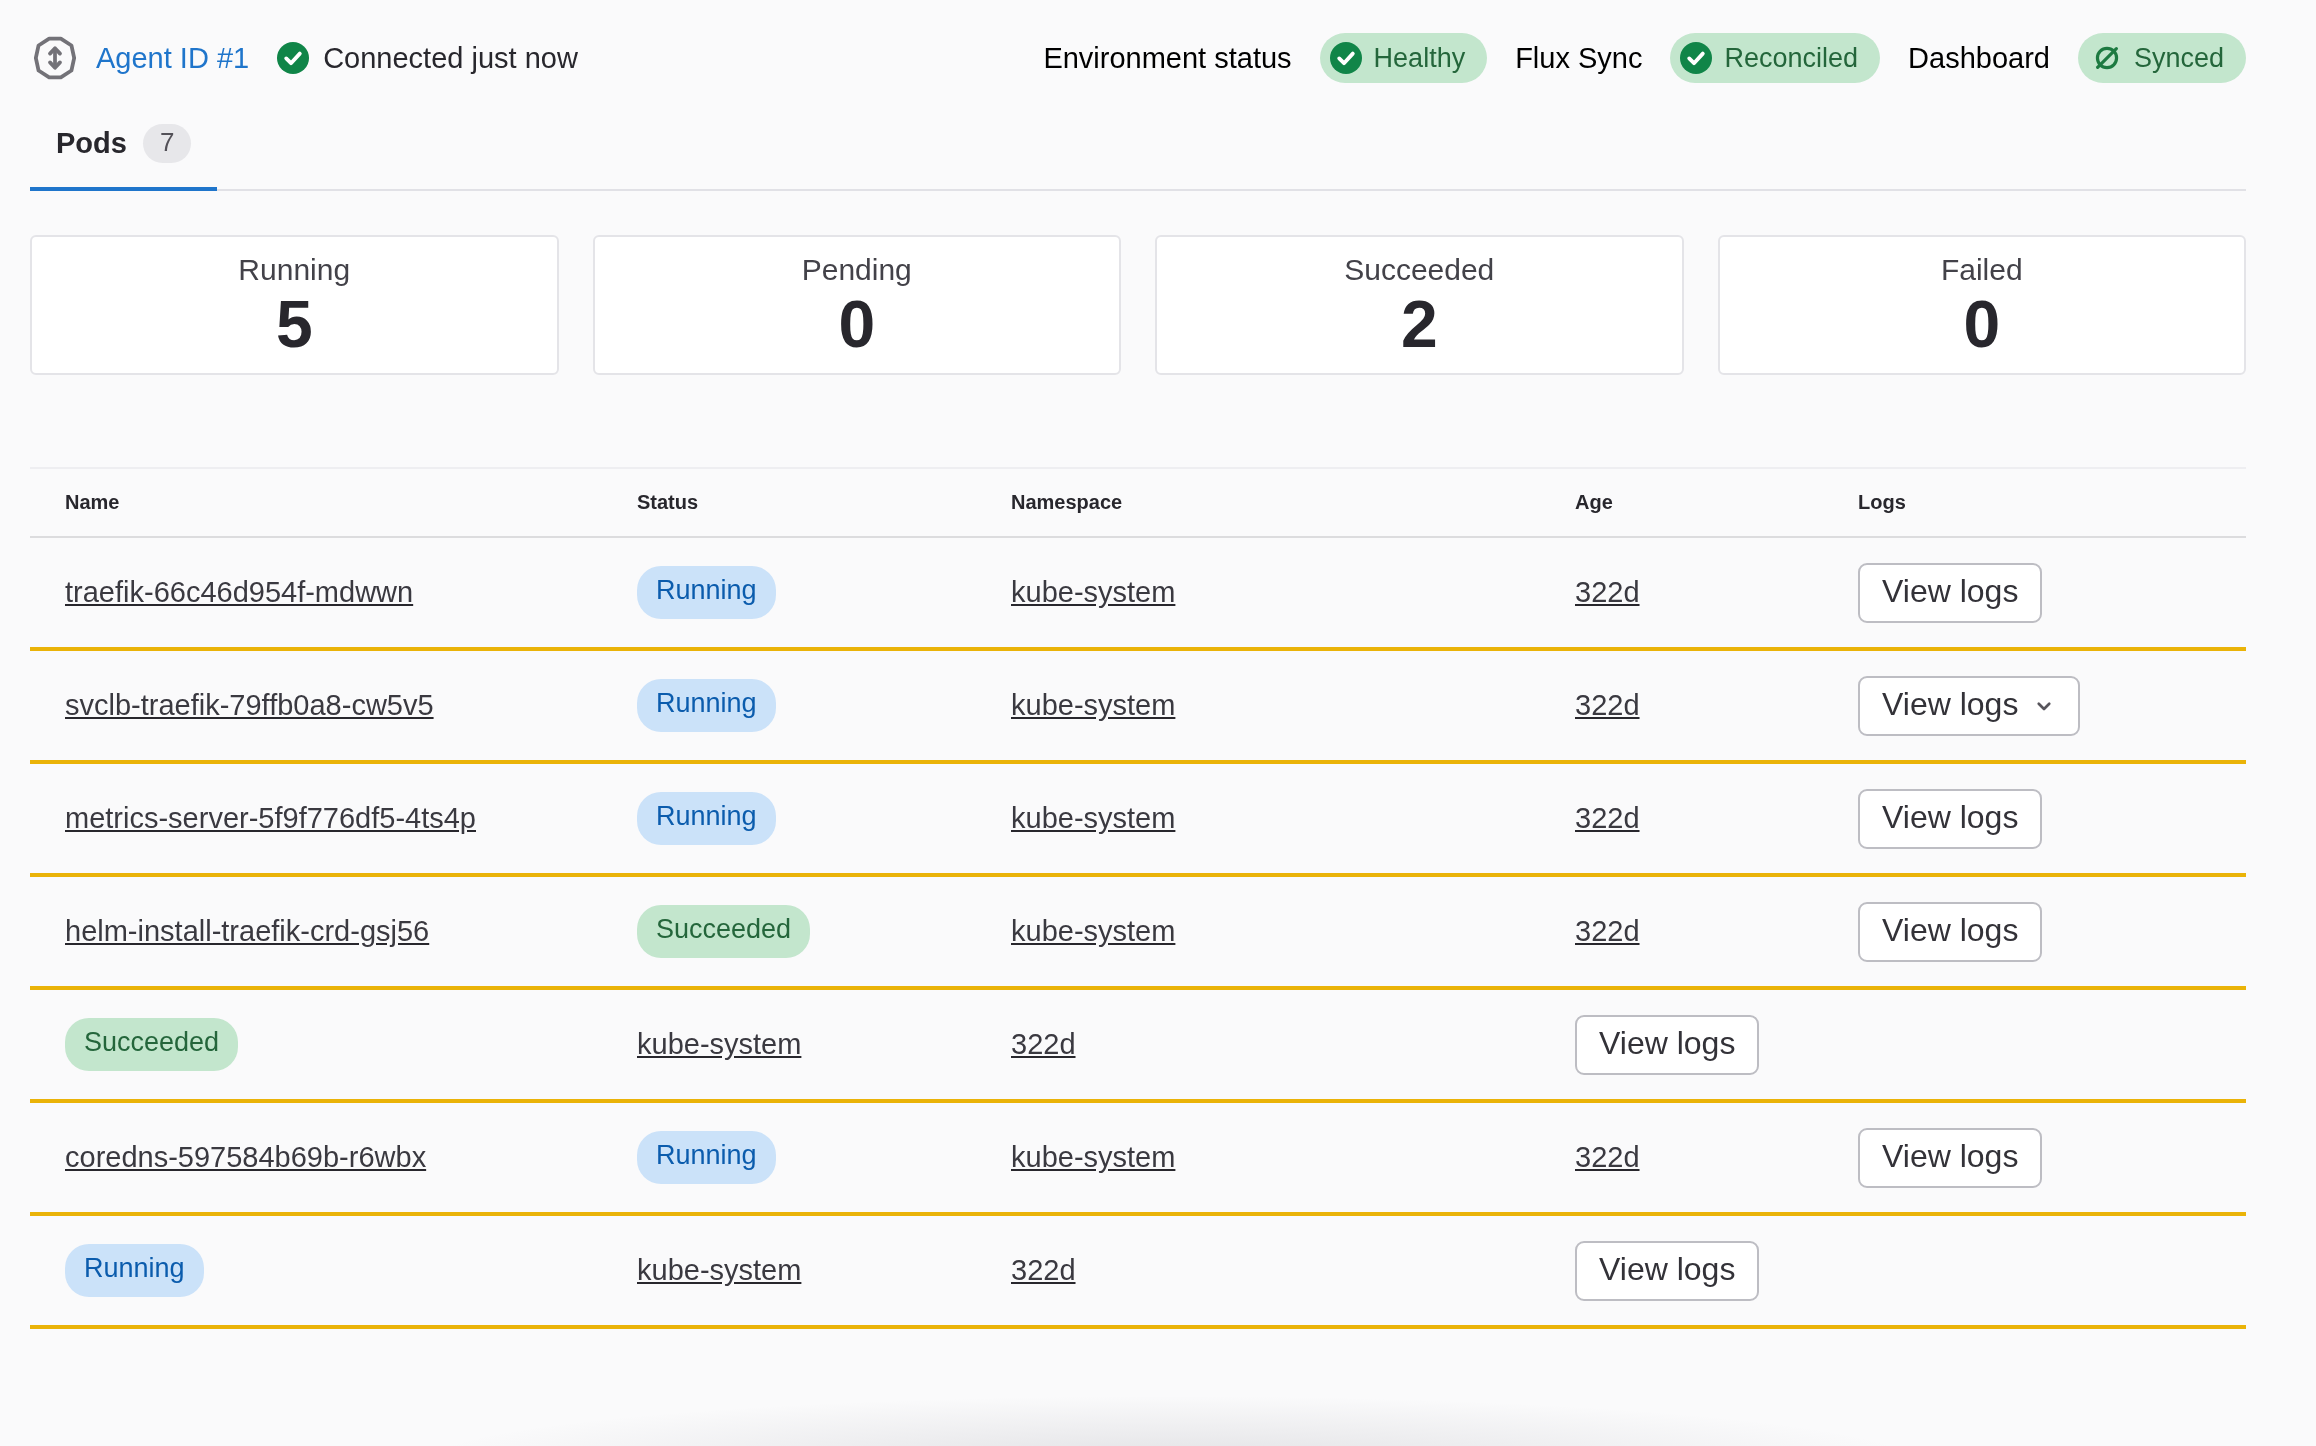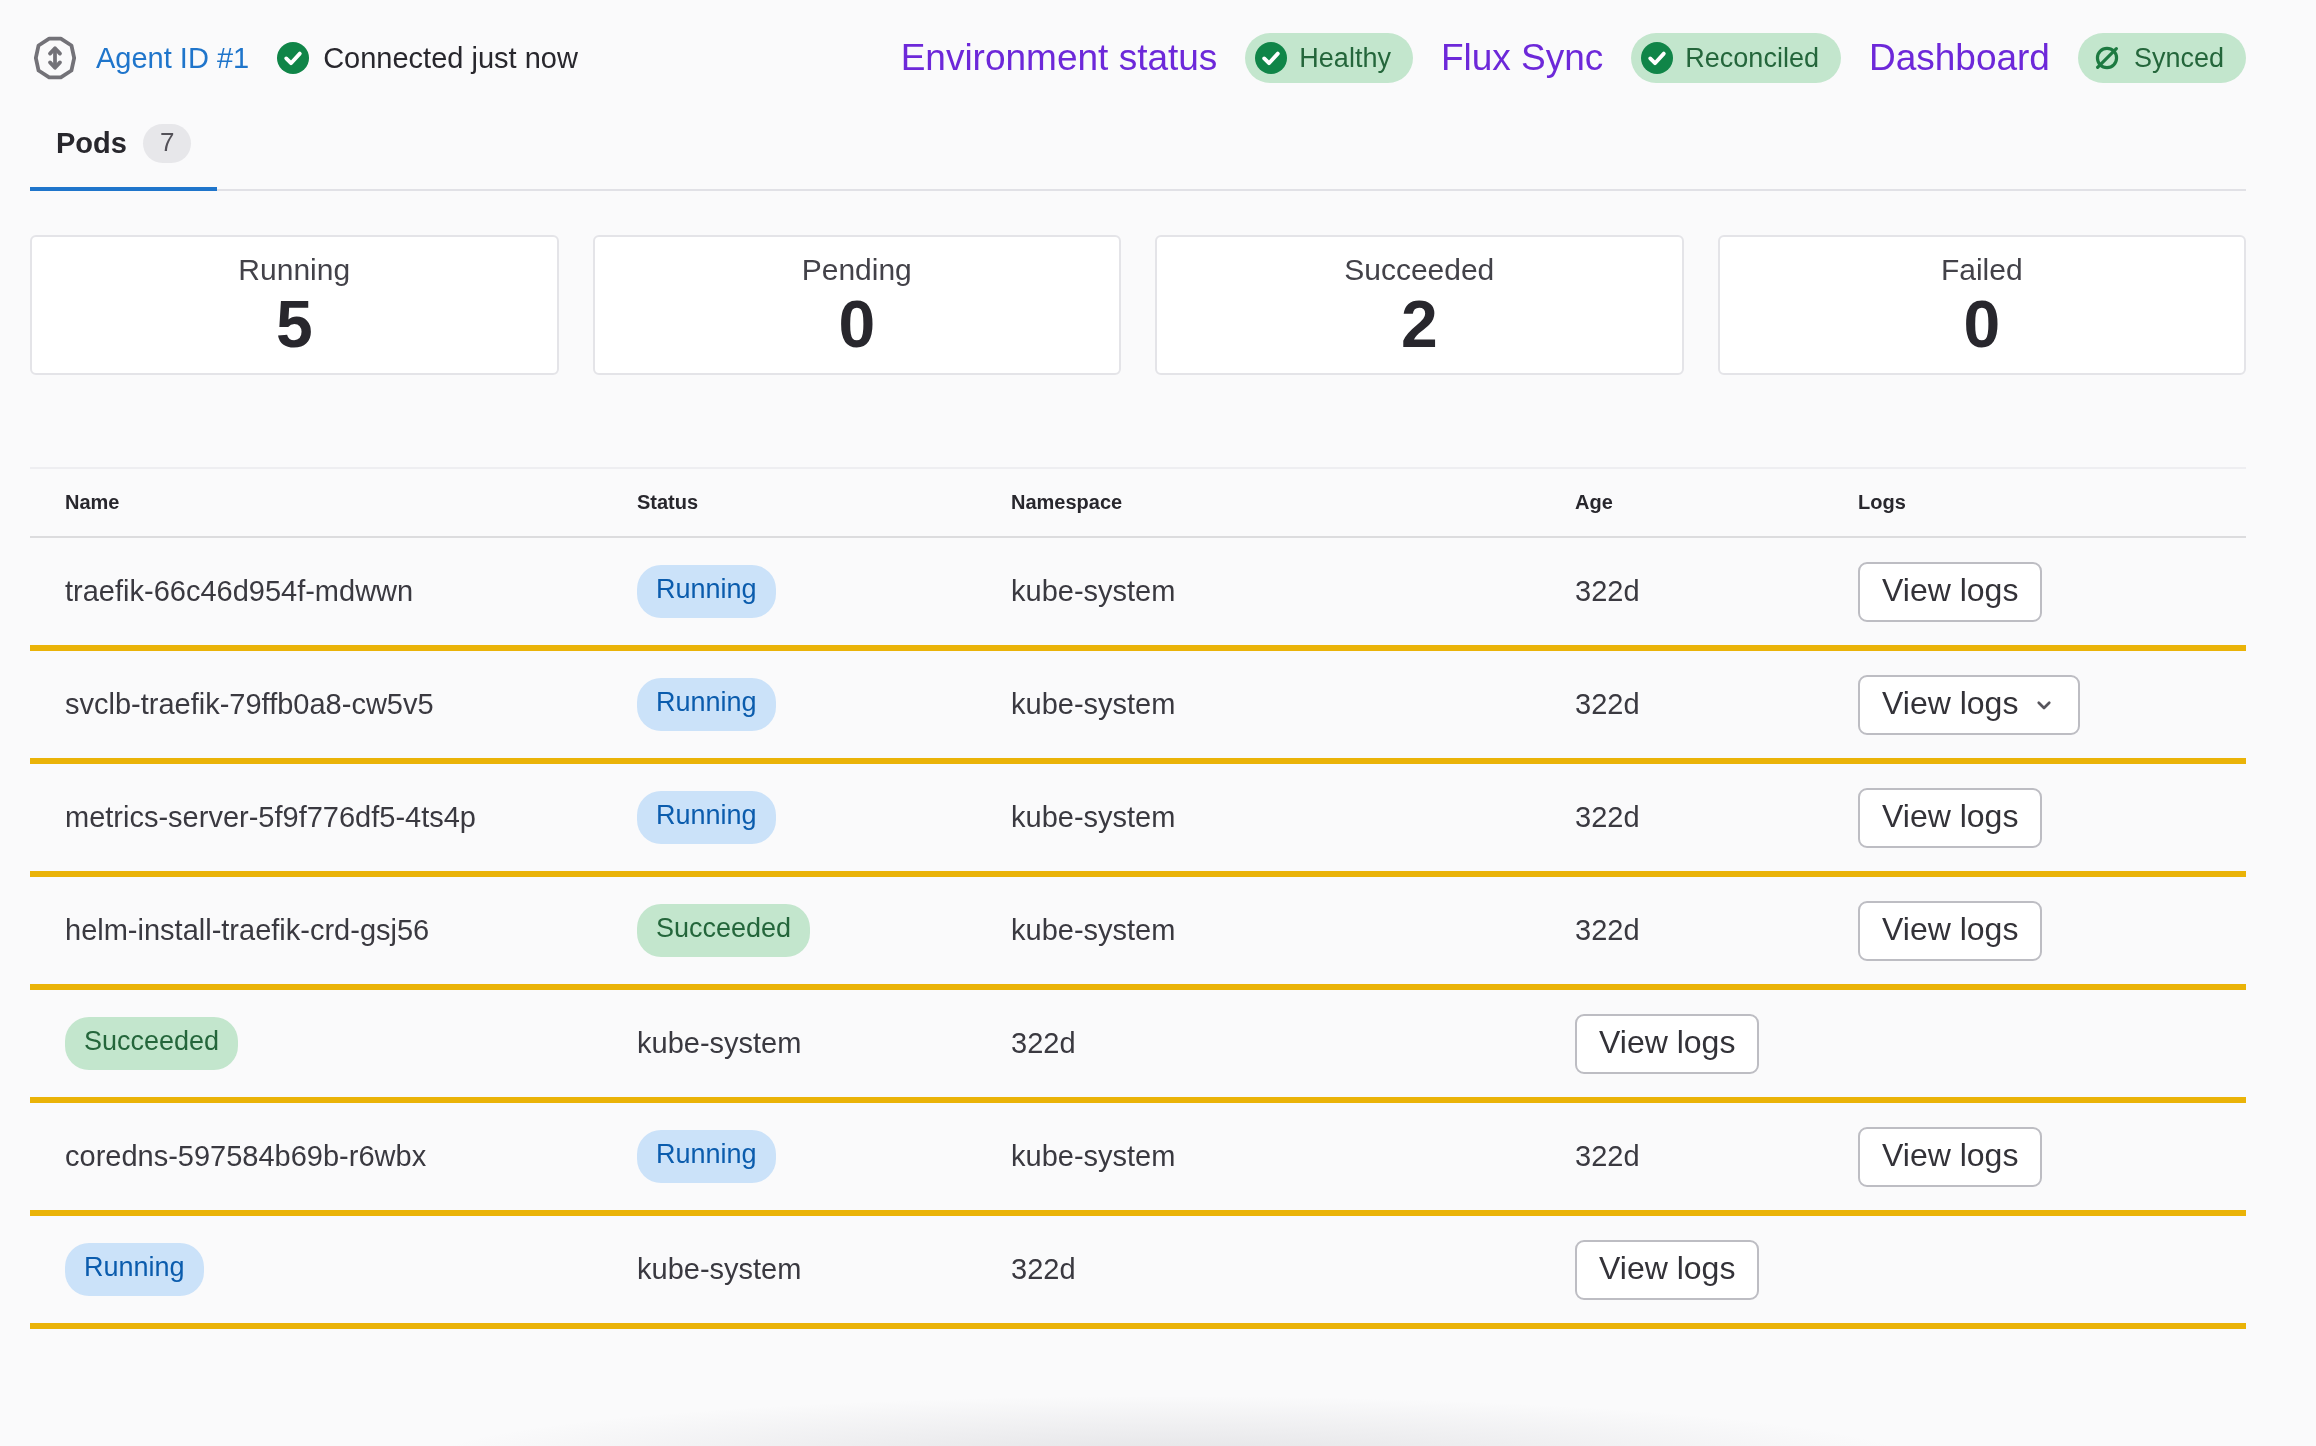--- a/index.html
+++ b/index.html
@@ -16,21 +16,21 @@
   
   .topbar {
     display: flex; justify-content: space-between; align-items: center;
     padding: 30px 30px 0 30px; height: 86px;
   }
   .topbar-left { display: flex; align-items: center; gap: 16px; }
   .agent-link { color: #1f75cb; font-size: 29px; text-decoration: none; cursor: pointer; }
   .conn-group { display: flex; align-items: center; gap: 14px; margin-left: 12px; }
   .conn-text { font-size: 29px; color: #28272d; }
   .topbar-right { display: flex; align-items: center; gap: 28px; }
-  .tb-label { font-size: 37px; color: #6d28d9; }
+  .tb-label { font-size: 29px; color: #000000; }
 
   .pill {
     display: inline-flex; align-items: center; gap: 12px;
     background: #c3e6cd; color: #24663b;
     border-radius: 28px; height: 50px;
     padding: 0 22px 0 10px; font-size: 27px;
   }
   .pill.icon-only-pad { padding-left: 14px; }
 
   
@@ -64,21 +64,21 @@
   }
   .card-label { font-size: 30px; color: #434249; }
   .card-value { font-size: 66px; font-weight: 700; color: #28272d; line-height: 1.0; }
 
   
   .table { margin: 92px 30px 0 30px; border-top: 2px solid #eeeef1; }
   .tgrid { display: grid; grid-template-columns: 607px 374px 564px 283px 1fr; align-items: center; }
   .thead { padding: 22px 0; border-bottom: 2px solid #dcdcde; }
   .thead .th { font-size: 20px; font-weight: 700; color: #28272d; }
   .th:first-child, .td:first-child { padding-left: 35px; }
-  .trow { min-height: 113px; border-bottom: 6px solid #eab308; padding: 20px 0; }
+  .trow { min-height: 113px; border-bottom: 4px solid #eab308; padding: 20px 0; text-decoration: underline; }
   .td { font-size: 29px; color: #3a3940; line-height: 1.45; }
   .td.name { padding-right: 30px; }
 
   .status-badge {
     display: inline-block; border-radius: 24px;
     font-size: 27px; padding: 5px 19px 8px 19px;
   }
   .badge-info { background: #cbe2f9; color: #0b5cad; }
   .badge-success { background: #c3e6cd; color: #24663b; }
 

